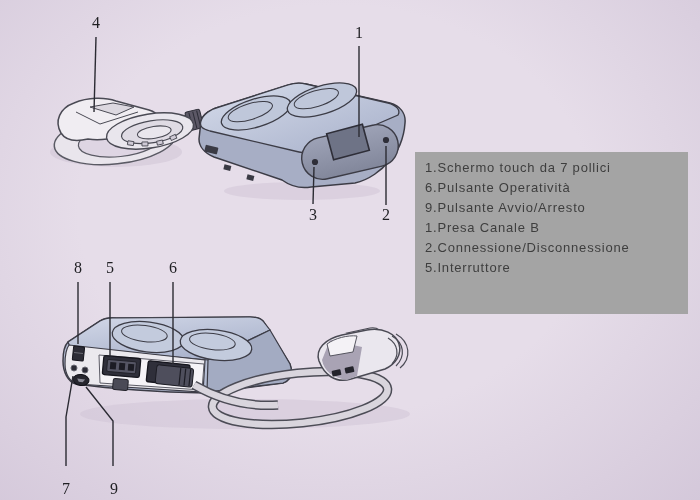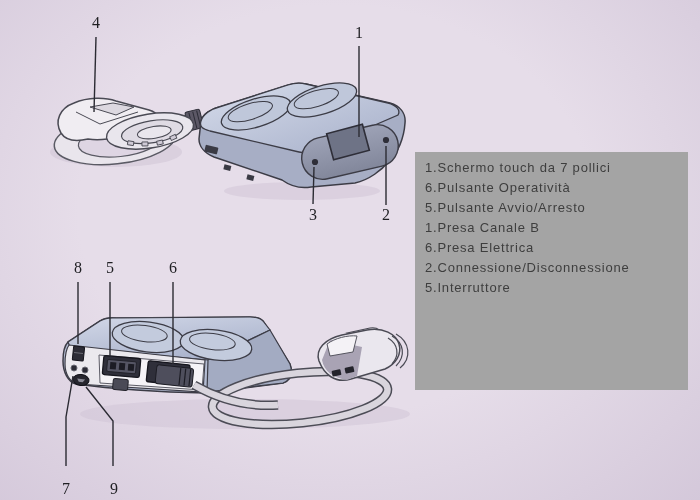--- a/index.html
+++ b/index.html
@@ -15,21 +15,21 @@
     background:radial-gradient(ellipse at 48% 42%, var(--bg) 50%, var(--bg-edge) 100%);
     font-family:"Liberation Sans", sans-serif;
   }
   svg{position:absolute;left:0;top:0;}
   .co{
     position:absolute;transform:translate(-50%,-50%);
     font-family:"Liberation Serif", serif;font-size:16px;color:var(--callout-text);
     line-height:1;user-select:none;
   }
   .legend{
-    position:absolute;left:415px;top:152px;width:273px;height:238px;
+    position:absolute;left:415px;top:152px;width:273px;height:162px;
     box-sizing:border-box;background:var(--legend-bg);
     padding:6px 4px 11px 10px;
   }
   .legend-row{
     font-size:13px;line-height:20px;letter-spacing:0.8px;
     color:var(--legend-text);white-space:nowrap;overflow:hidden;
   }
 </style>
 </head>
 <body>
@@ -226,20 +226,19 @@
   <span class="co" style="left:96px;top:23px">4</span>
   <span class="co" style="left:110px;top:268px">5</span>
   <span class="co" style="left:173px;top:268px">6</span>
   <span class="co" style="left:66px;top:489px">7</span>
   <span class="co" style="left:78px;top:268px">8</span>
   <span class="co" style="left:114px;top:489px">9</span>
 
   <div class="legend">
     <div class="legend-row">1.Schermo touch da 7 pollici</div>
     <div class="legend-row">6.Pulsante Operatività</div>
-    <div class="legend-row">5.Pulsante Avvio/Arresto</div>
+    <div class="legend-row">9.Pulsante Avvio/Arresto</div>
     <div class="legend-row">1.Presa Canale B</div>
-    <div class="legend-row">6.Presa Elettrica</div>
     <div class="legend-row">2.Connessione/Disconnessione</div>
     <div class="legend-row">5.Interruttore</div>
   </div>
 
 </div>
 
 </body></html>

